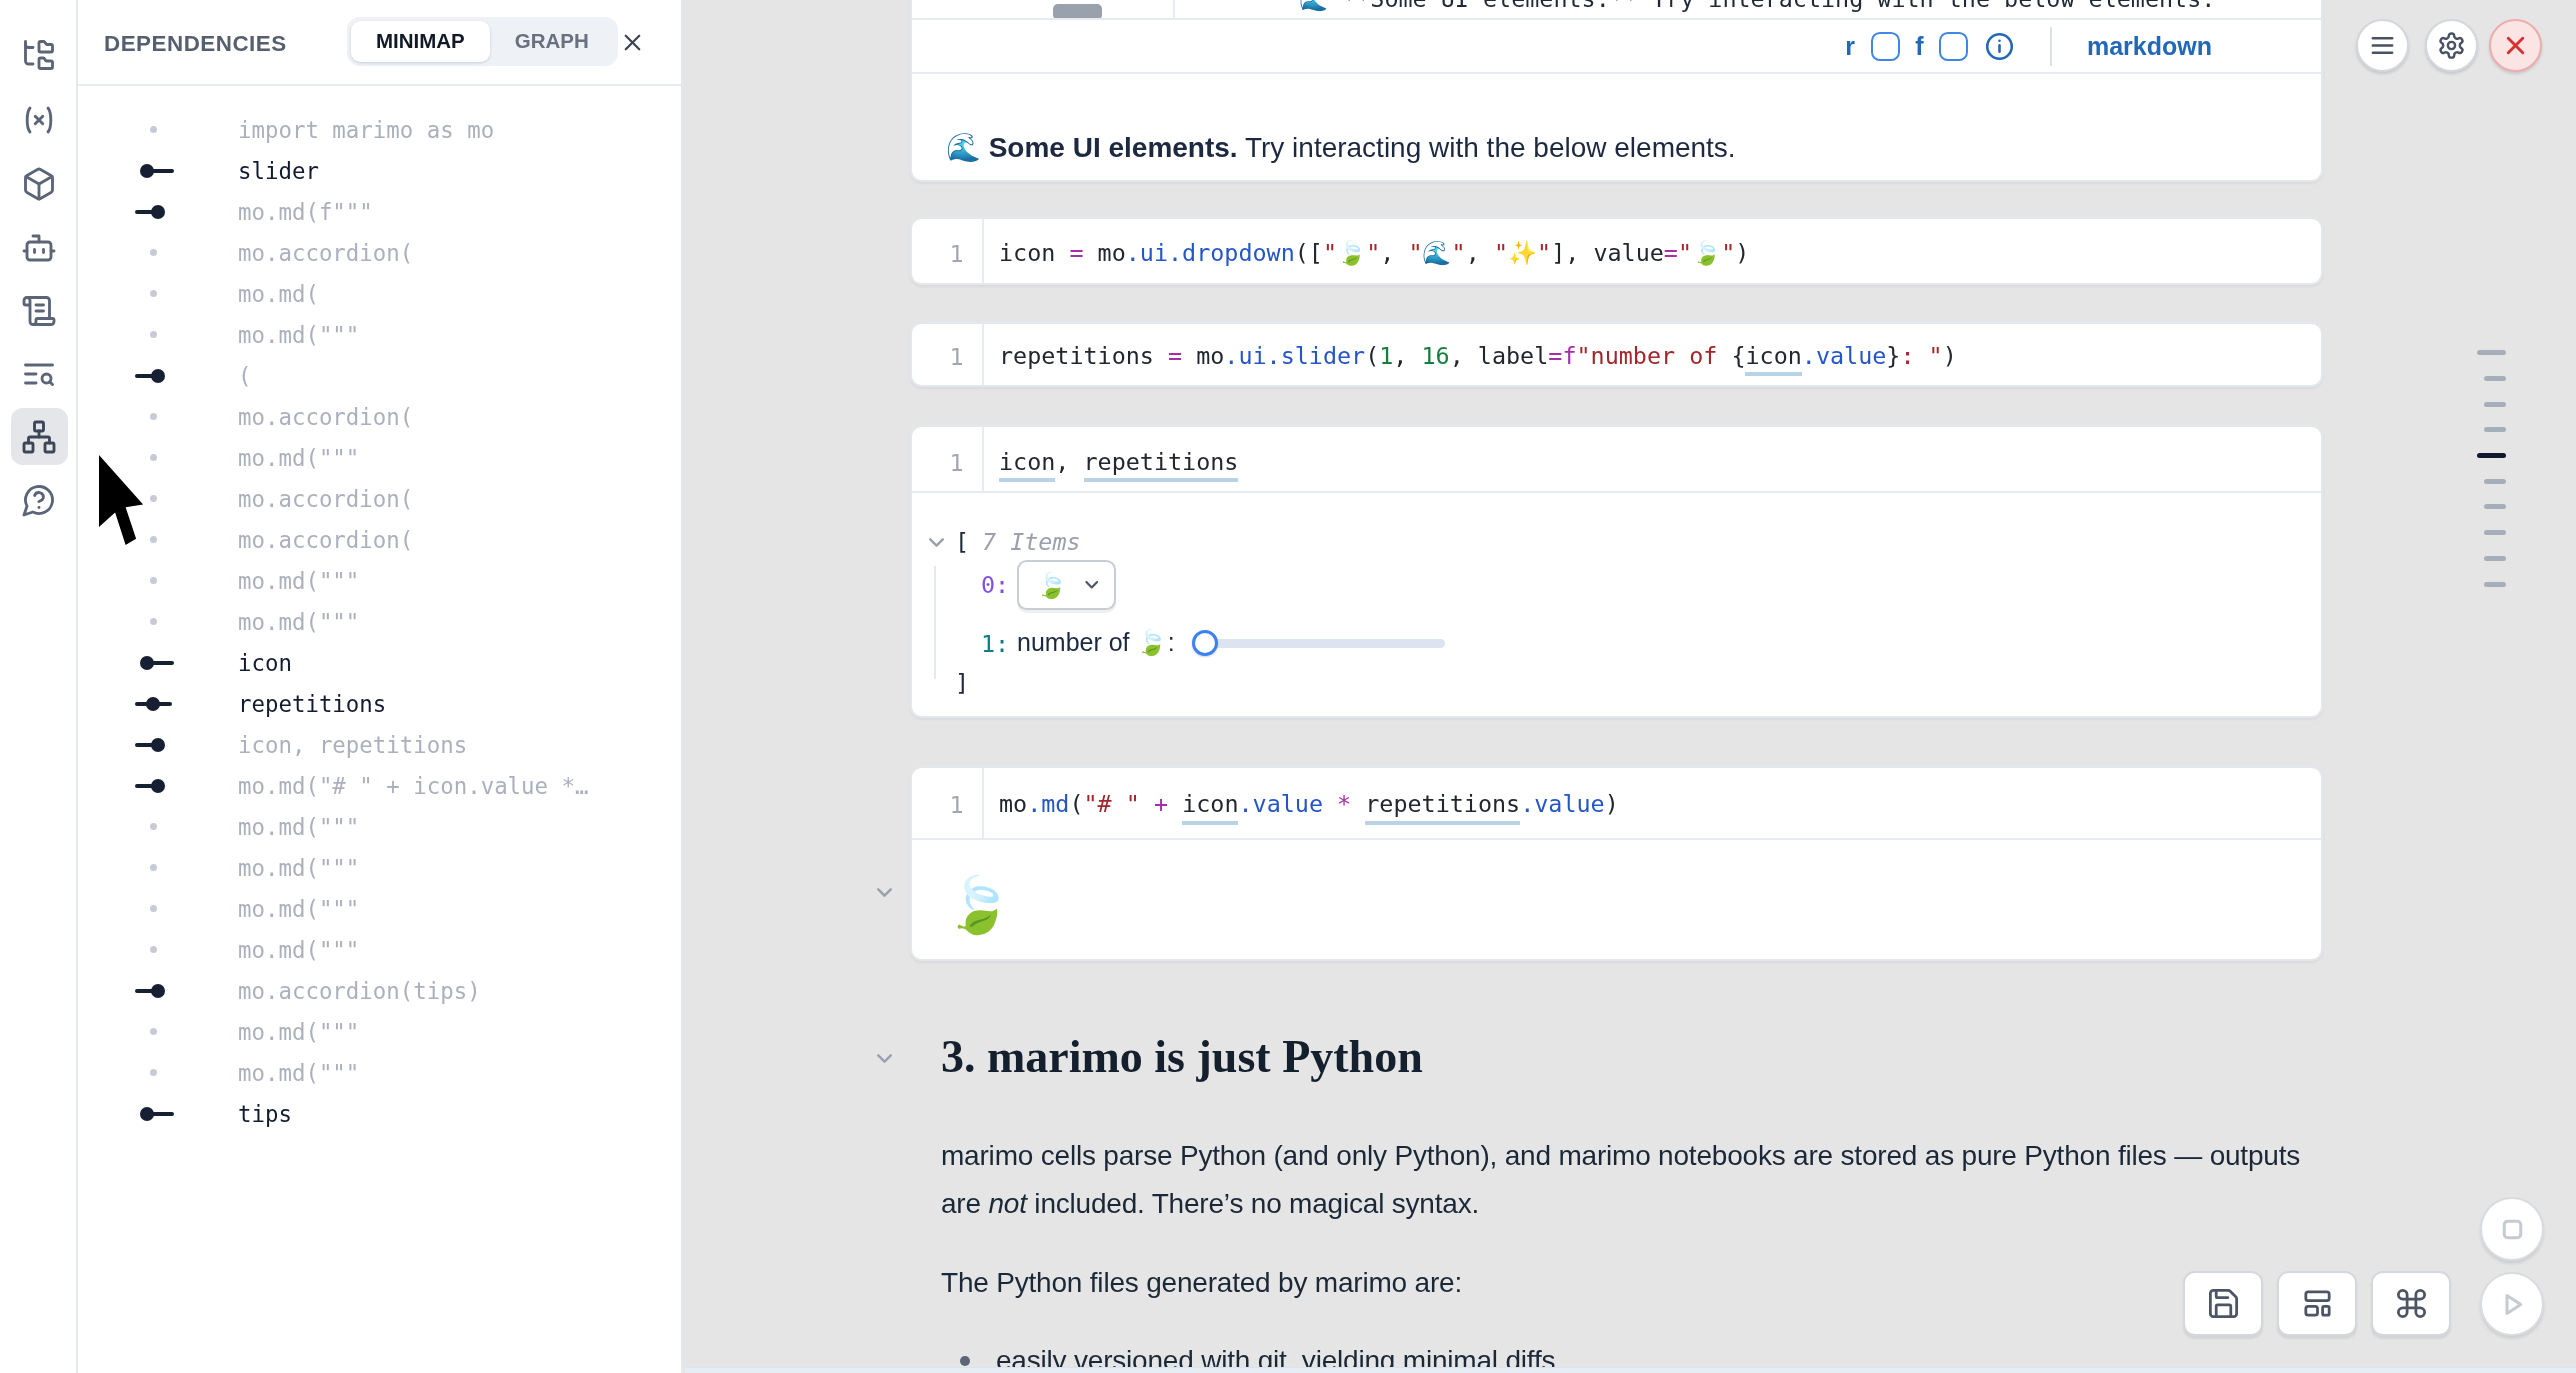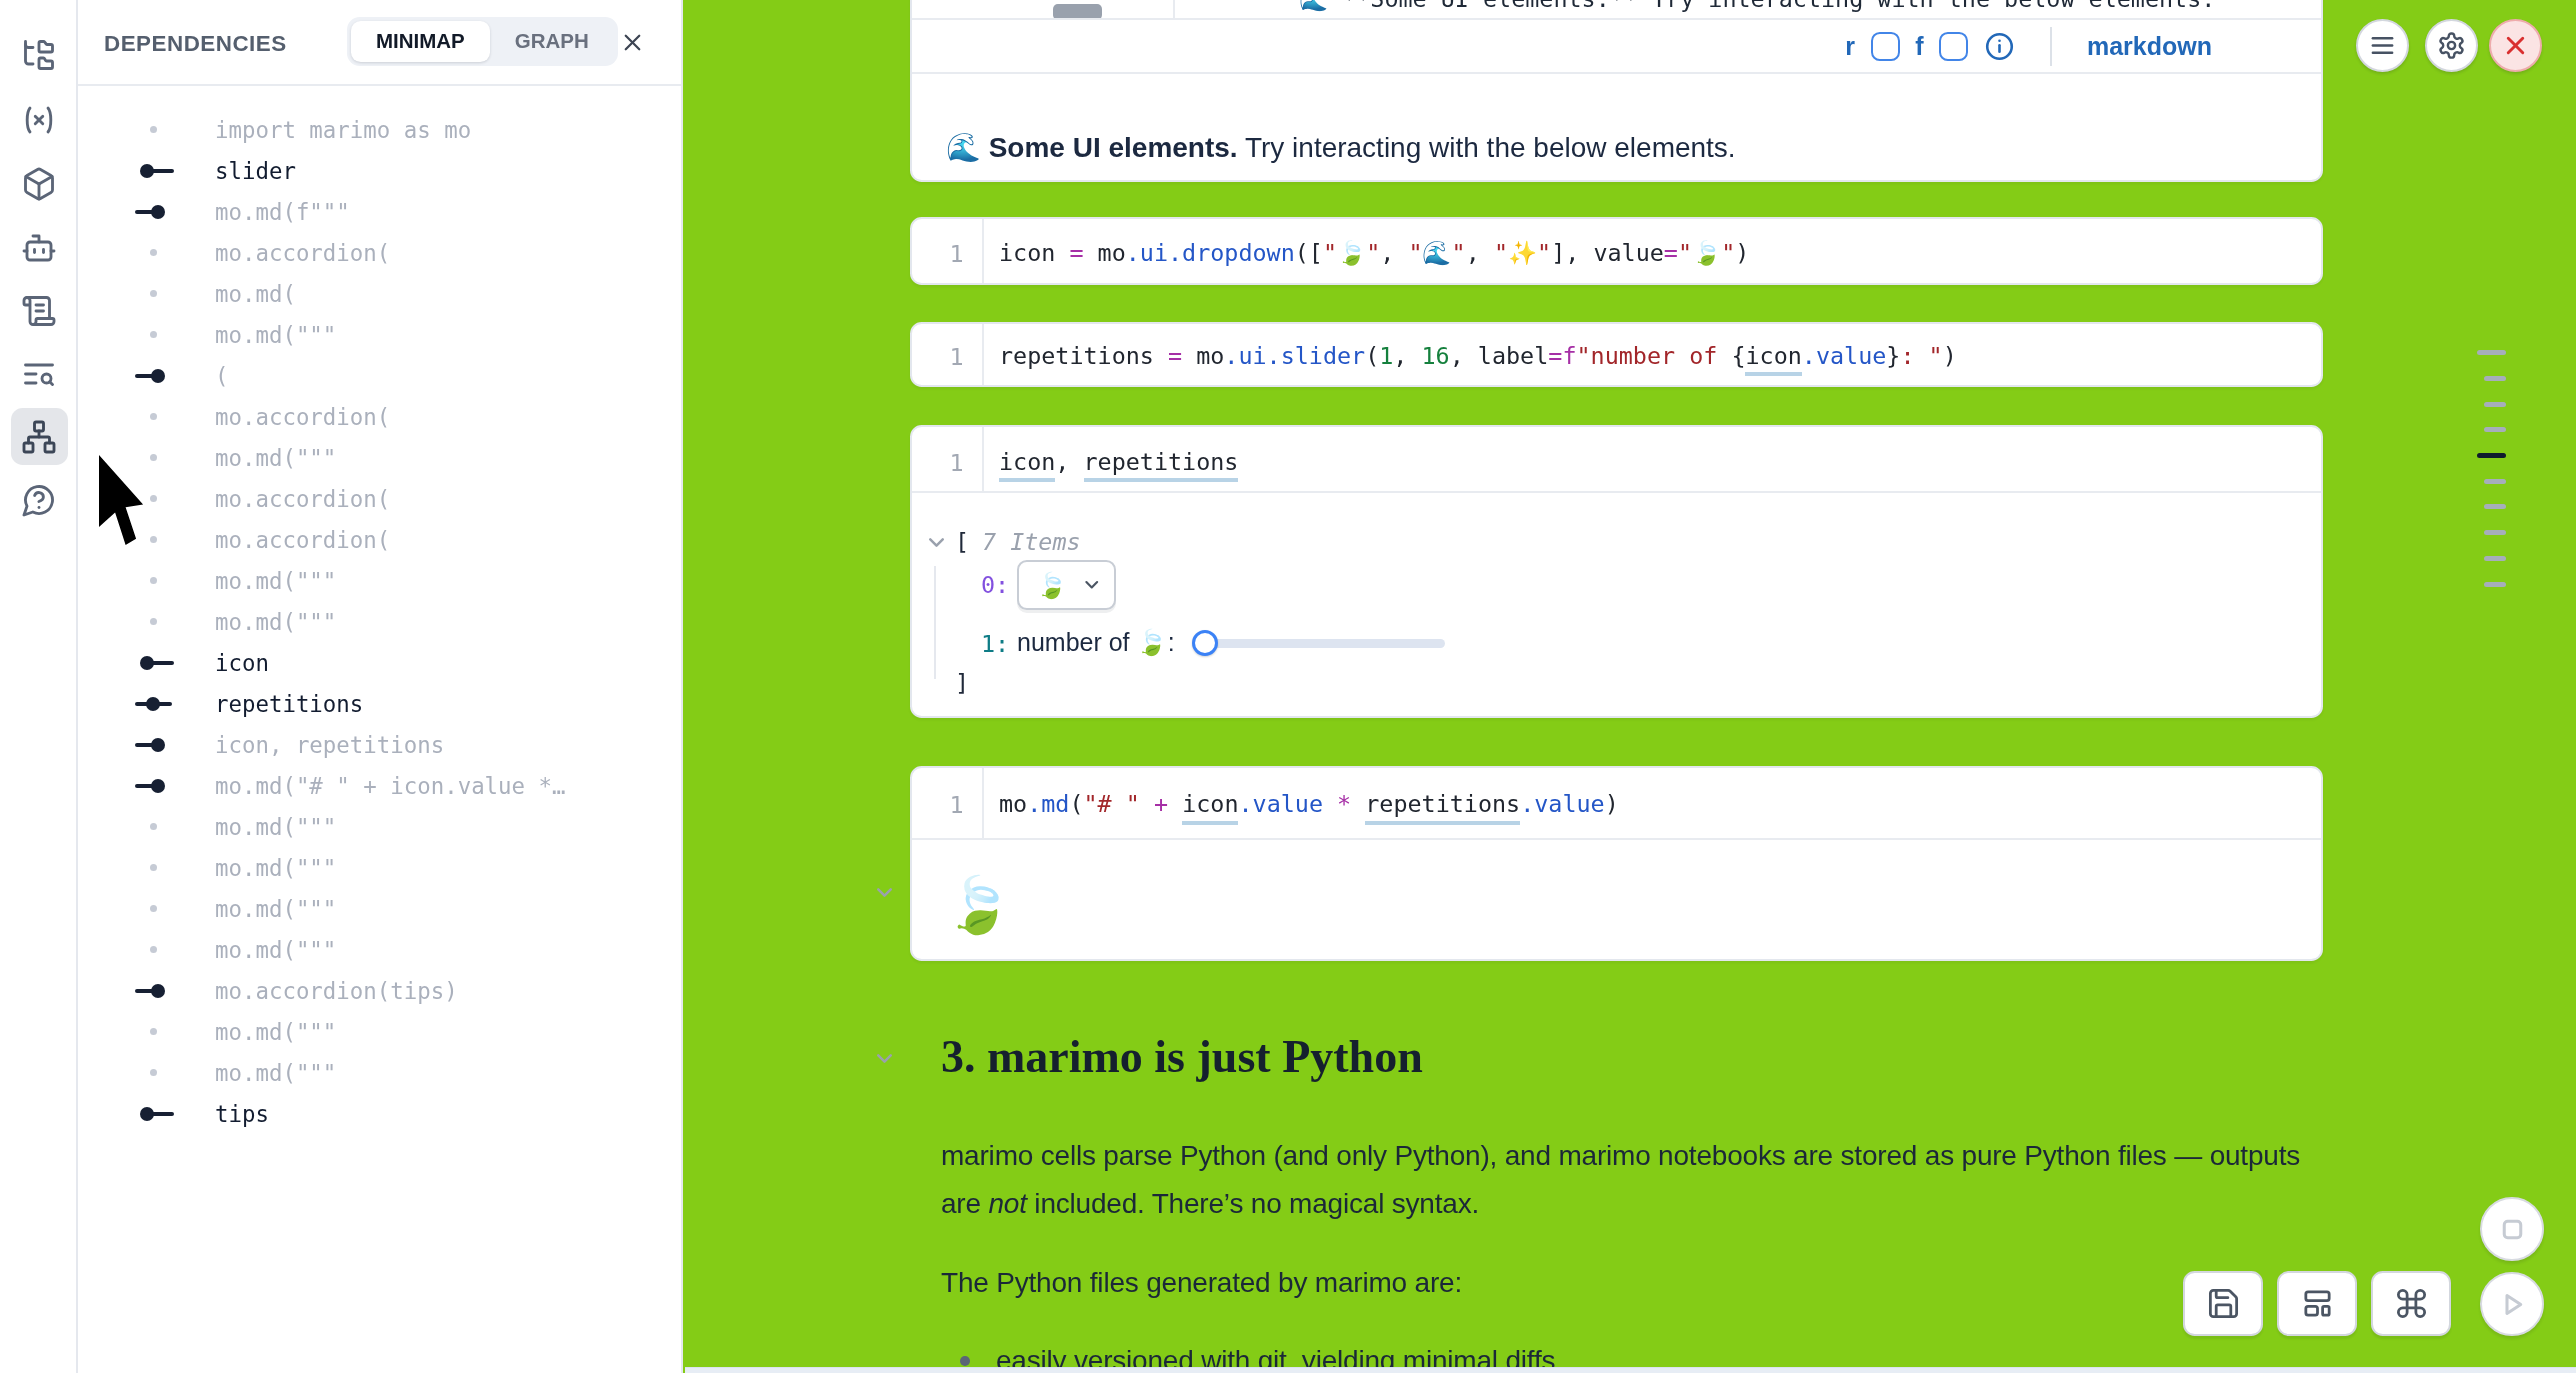--- a/index.html
+++ b/index.html
@@ -1,18 +1,18 @@
 <!DOCTYPE html>
 <html><head>
 <meta charset="utf-8">
 <style>
   * { margin:0; padding:0; box-sizing:border-box; }
   html,body { width:2576px; height:1374px; background:#fff; overflow:hidden;
               font-family:"Liberation Sans", sans-serif; }
-  #root { position:relative; width:2576px; height:1374px; background:#84cc16; }
+  #root { position:relative; width:2576px; height:1374px; background:#e5e5e5; }
 
   
   .rail { position:absolute; left:0; top:0; width:78px; height:1374px;
           border-right:2px solid #e5e8ee; background:#fff; z-index:5; }
   .rail-btn { position:absolute; left:10.7px; width:57px; height:57px; display:flex;
               align-items:center; justify-content:center; border-radius:11.7px; color:#5b6577; }
   .rail-btn svg { width:36px; height:36px; stroke:#5b6577; stroke-width:1.9; fill:none;
                   stroke-linecap:round; stroke-linejoin:round; }
   .rail-btn.active { background:#e4e6ea; }
   .rail-btn.active svg { stroke:#3c4657; }
@@ -36,21 +36,21 @@
   .mrow { height:41px; display:flex; align-items:center; padding-left:57px;
           font-family:"DejaVu Sans Mono", monospace; font-size:22.4px; white-space:nowrap; }
   .mk { position:relative; width:39px; height:41px; flex:0 0 39px; }
   .mk-none::before  { content:""; position:absolute; left:14.6px; top:16.6px; width:7.8px; height:7.8px; border-radius:50%; background:#c6cbd5; }
   .mk-def::before   { content:""; position:absolute; left:4.9px;  top:13.7px; width:14.6px; height:14.6px; border-radius:50%; background:#172033; }
   .mk-def::after    { content:""; position:absolute; left:12.7px; top:18.5px; width:26px; height:4.9px; border-radius:2.9px; background:#172033; }
   .mk-ref::before   { content:""; position:absolute; left:15.6px; top:13.7px; width:14.6px; height:14.6px; border-radius:50%; background:#172033; }
   .mk-ref::after    { content:""; position:absolute; left:0;    top:18.5px; width:18.5px; height:4.9px; border-radius:2.9px; background:#172033; }
   .mk-defref::before{ content:""; position:absolute; left:10.7px; top:13.7px; width:14.6px; height:14.6px; border-radius:50%; background:#172033; }
   .mk-defref::after { content:""; position:absolute; left:0;    top:18.5px; width:37px; height:4.9px; border-radius:2.9px; background:#172033; }
-  .mlabel { margin-left:41px; }
+  .mlabel { margin-left:64px; }
   .mlabel.dim { color:#aab0bc; }
   .mlabel.strong { color:#121c30; font-weight:400; }
 
   
   .cell { position:absolute; left:910px; width:1413px; background:#fff;
           border:2px solid #e3e7ee; border-radius:11.7px;
           box-shadow:0 2px 2.9px rgba(15,23,42,.05); overflow:hidden; }
   .gutter-num { position:absolute; left:25px; width:39px; text-align:center;
                 font-family:"DejaVu Sans Mono", monospace; font-size:23.4px; color:#a2a8b3; }
   .gutter-line { position:absolute; left:70px; top:0; width:2px; background:#e8ebf0; }

